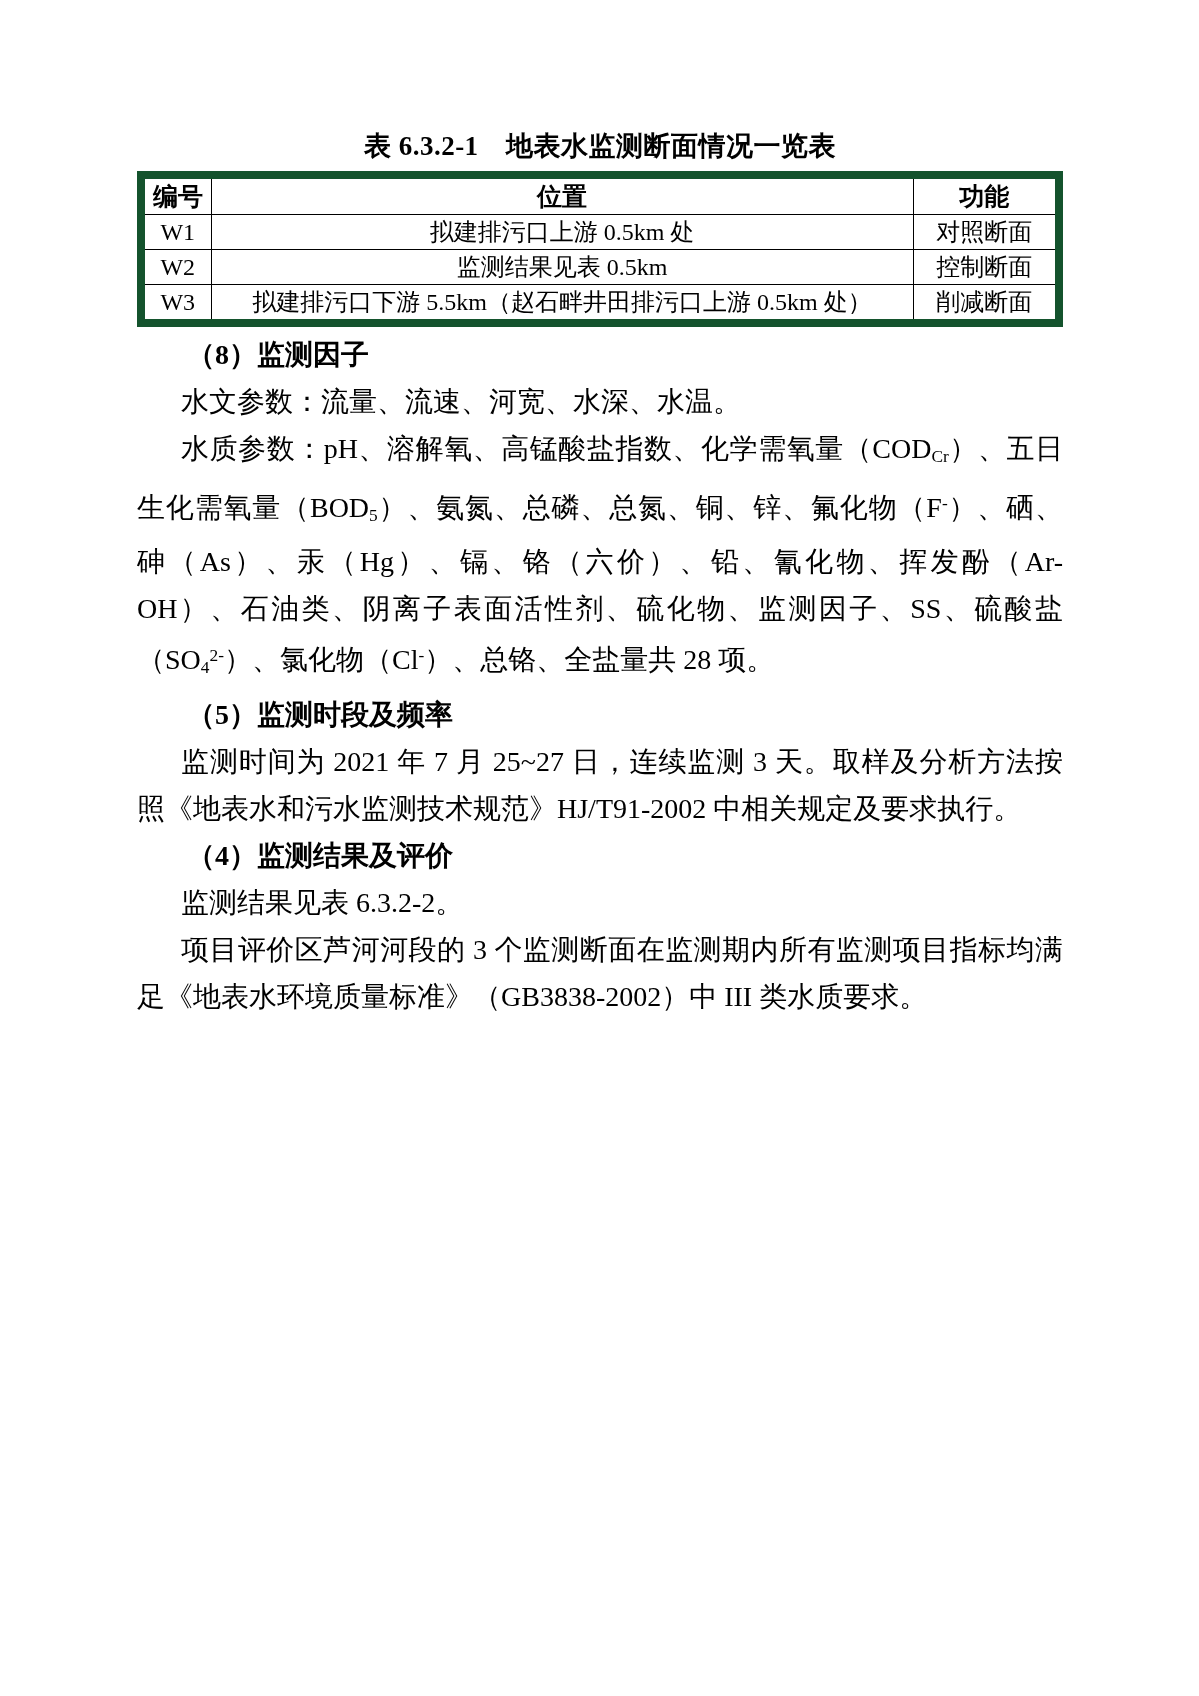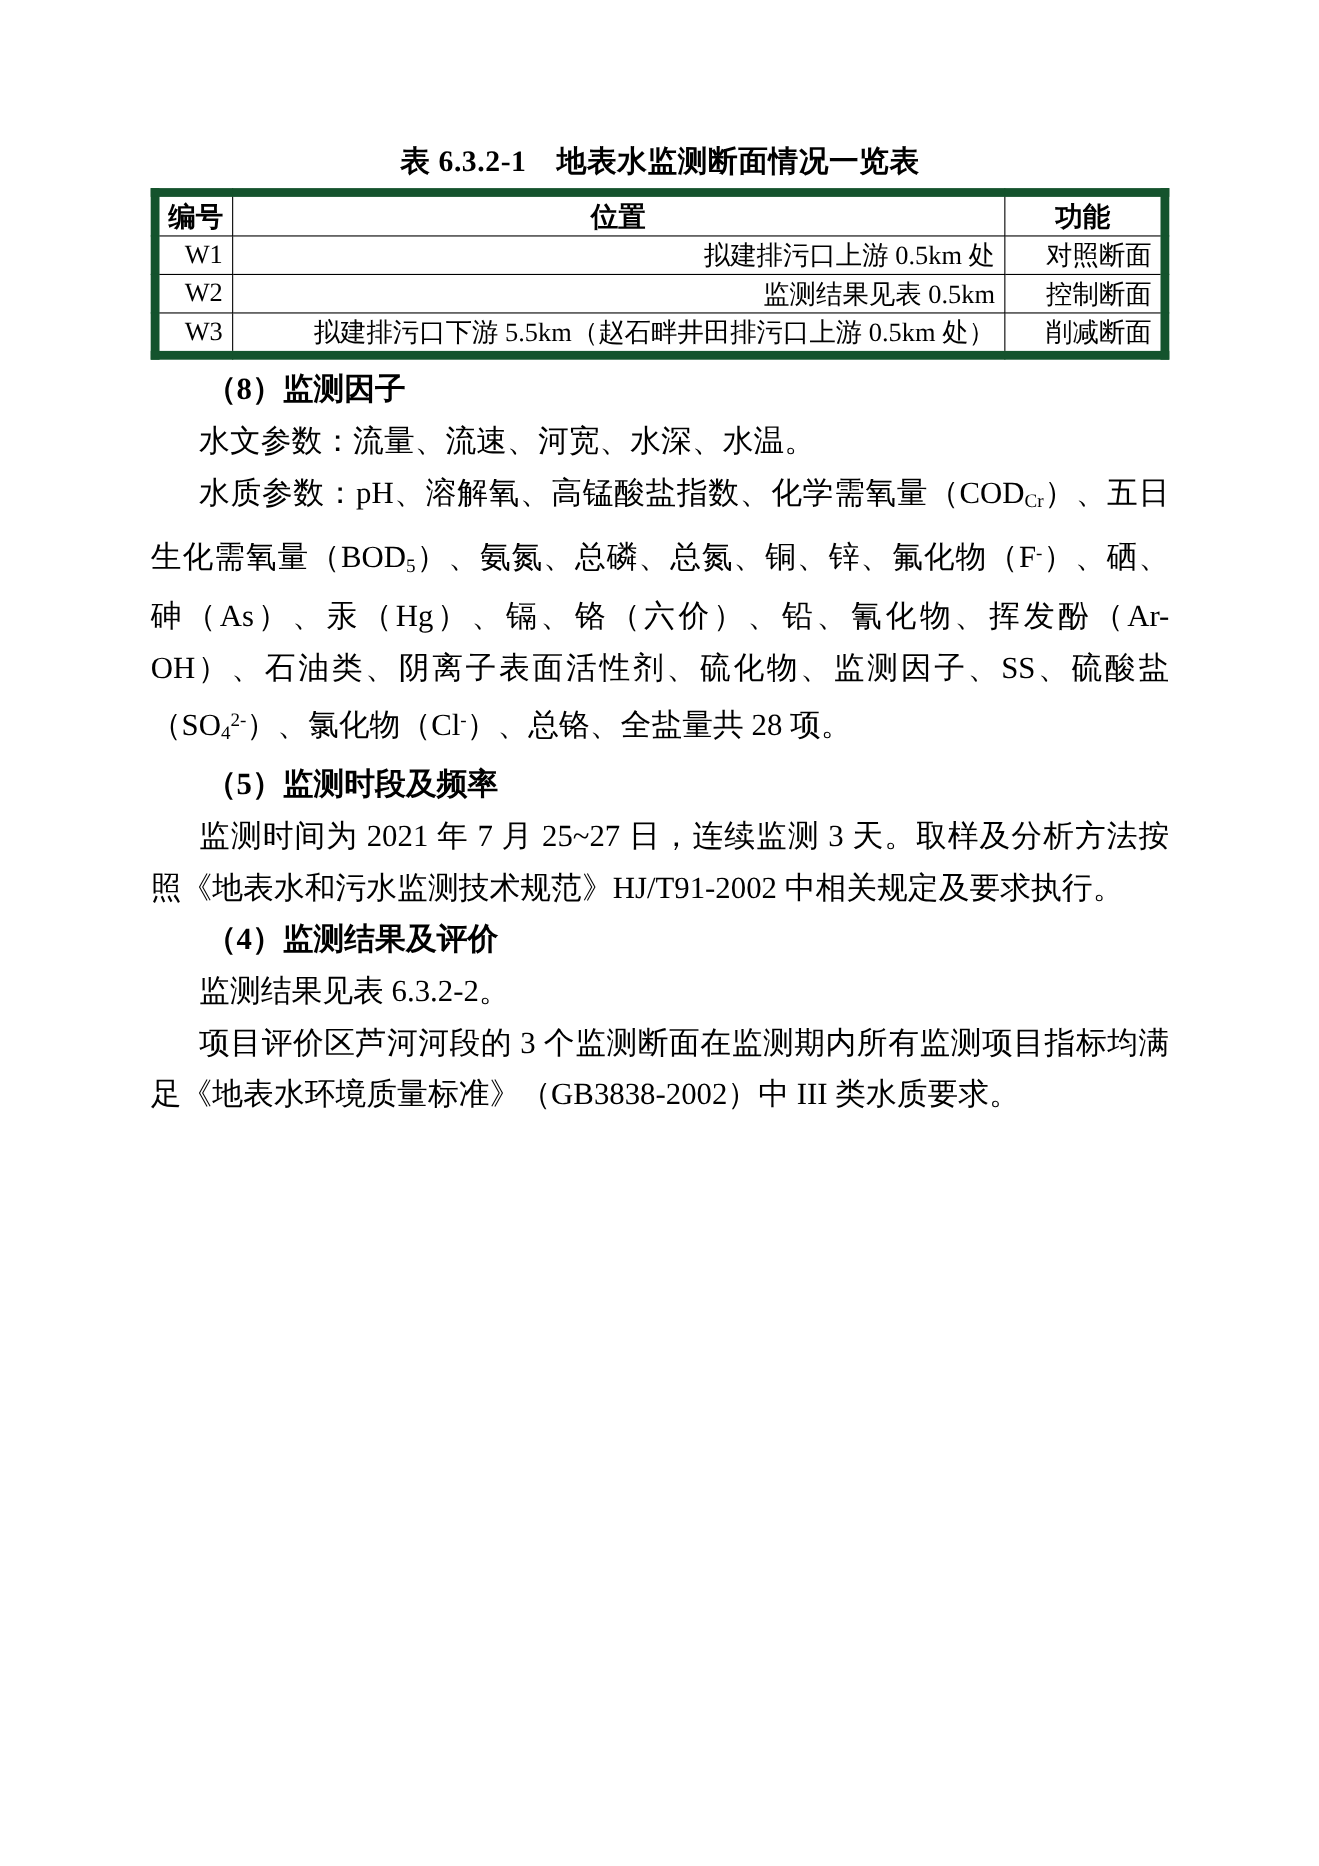--- a/index.html
+++ b/index.html
@@ -55,22 +55,22 @@
     text-align: center;
     height: 31px;
     font-size: 25px;
   }
   table.monitor-table td {
     height: 27px;
   }
   col.col-id   { width: 70px; }
   col.col-loc  { width: auto; }
   col.col-func { width: 146px; }
-  td.cell-id, td.cell-func { text-align: right; }
-  td.cell-loc { text-align: right; }
+  td.cell-id, td.cell-func { text-align: center; }
+  td.cell-loc { text-align: center; }
 
   .body-text {
     font-size: 28px;
     line-height: 47px;
     margin-top: 4px;
   }
   .heading {
     font-weight: bold;
     text-indent: 50px;
     text-align: left;

